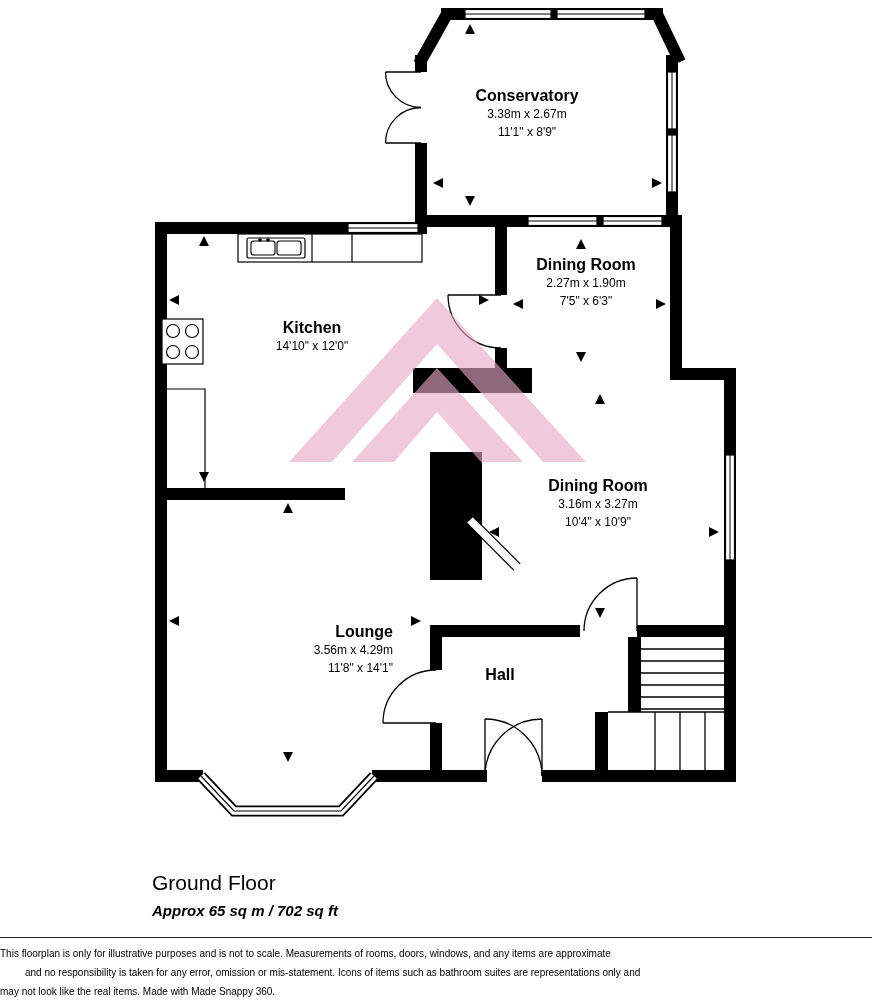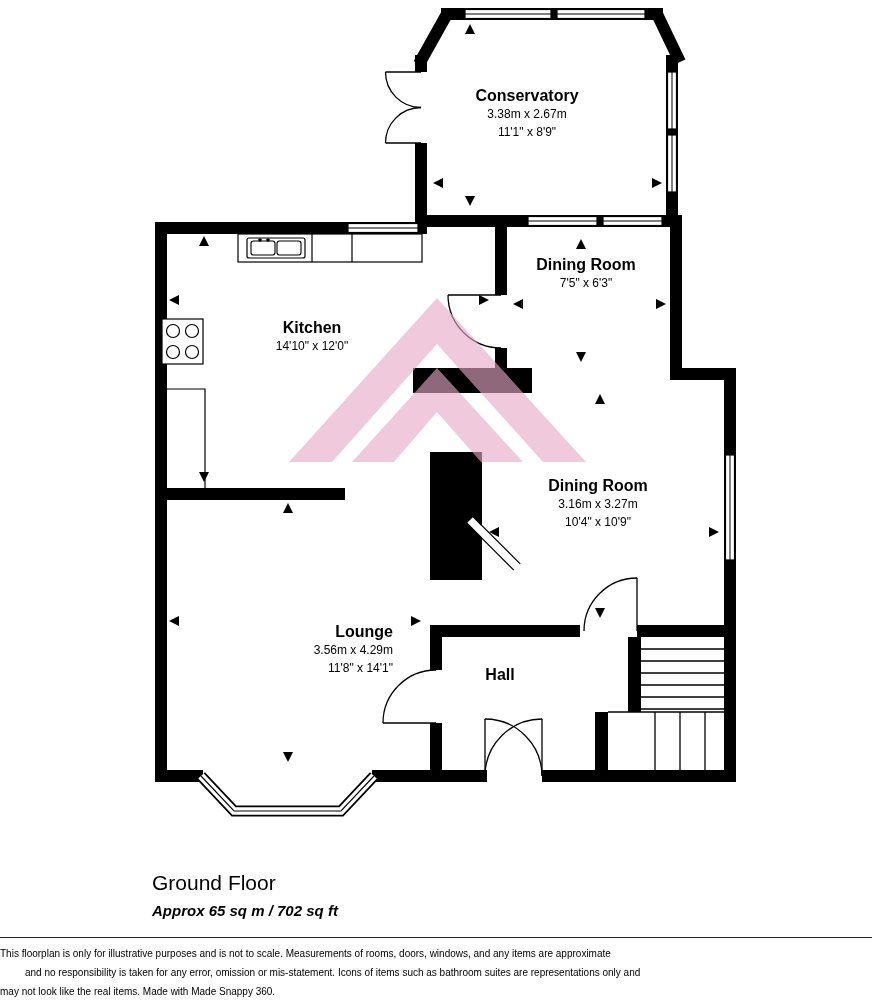--- a/index.html
+++ b/index.html
@@ -208,20 +208,21 @@
     <div class="room-dim">11'1" x 8'9"</div>
   </div>
 
   <div class="room-label" style="left:212px;top:318px;width:200px;">
     <div class="room-name">Kitchen</div>
     <div class="room-dim">14'10" x 12'0"</div>
   </div>
 
   <div class="room-label" style="left:486px;top:255px;width:200px;">
     <div class="room-name">Dining Room</div>
+    <div class="room-dim">2.27m x 1.90m</div>
     <div class="room-dim">7'5" x 6'3"</div>
   </div>
 
   <div class="room-label" style="left:498px;top:476px;width:200px;">
     <div class="room-name">Dining Room</div>
     <div class="room-dim">3.16m x 3.27m</div>
     <div class="room-dim">10'4" x 10'9"</div>
   </div>
 
   <div class="room-label" style="left:193px;top:622px;width:200px;text-align:right;">

